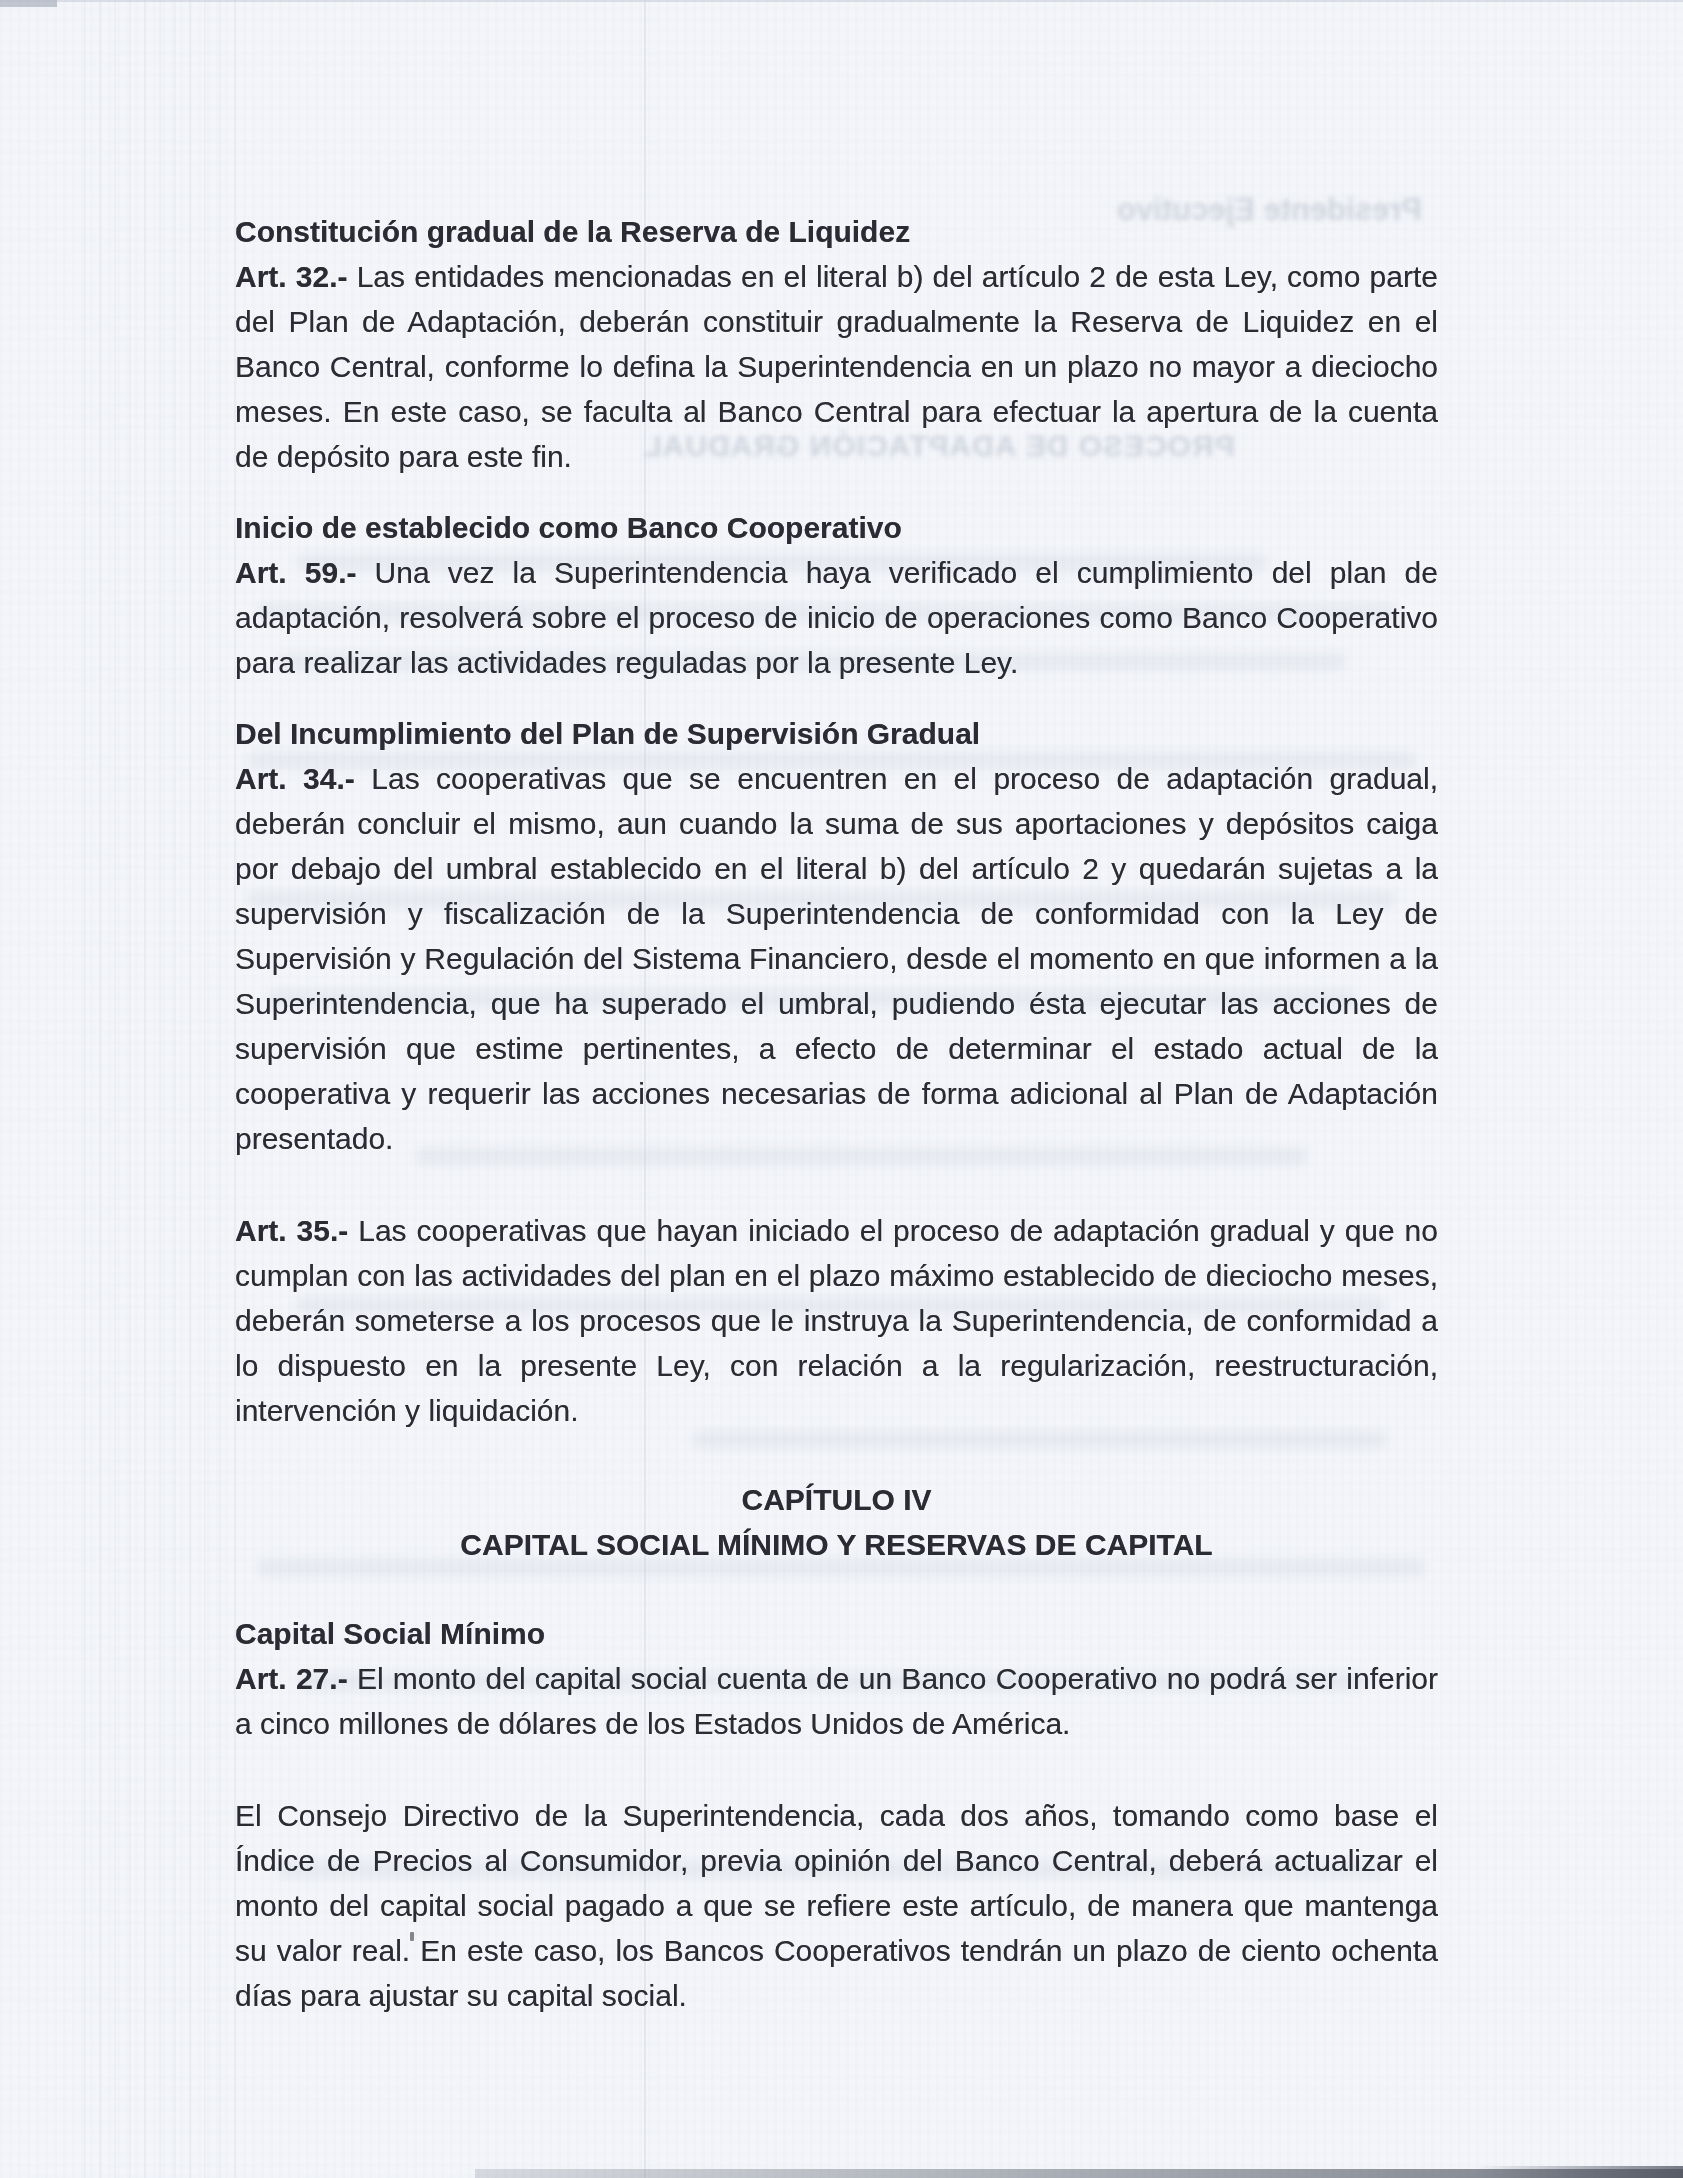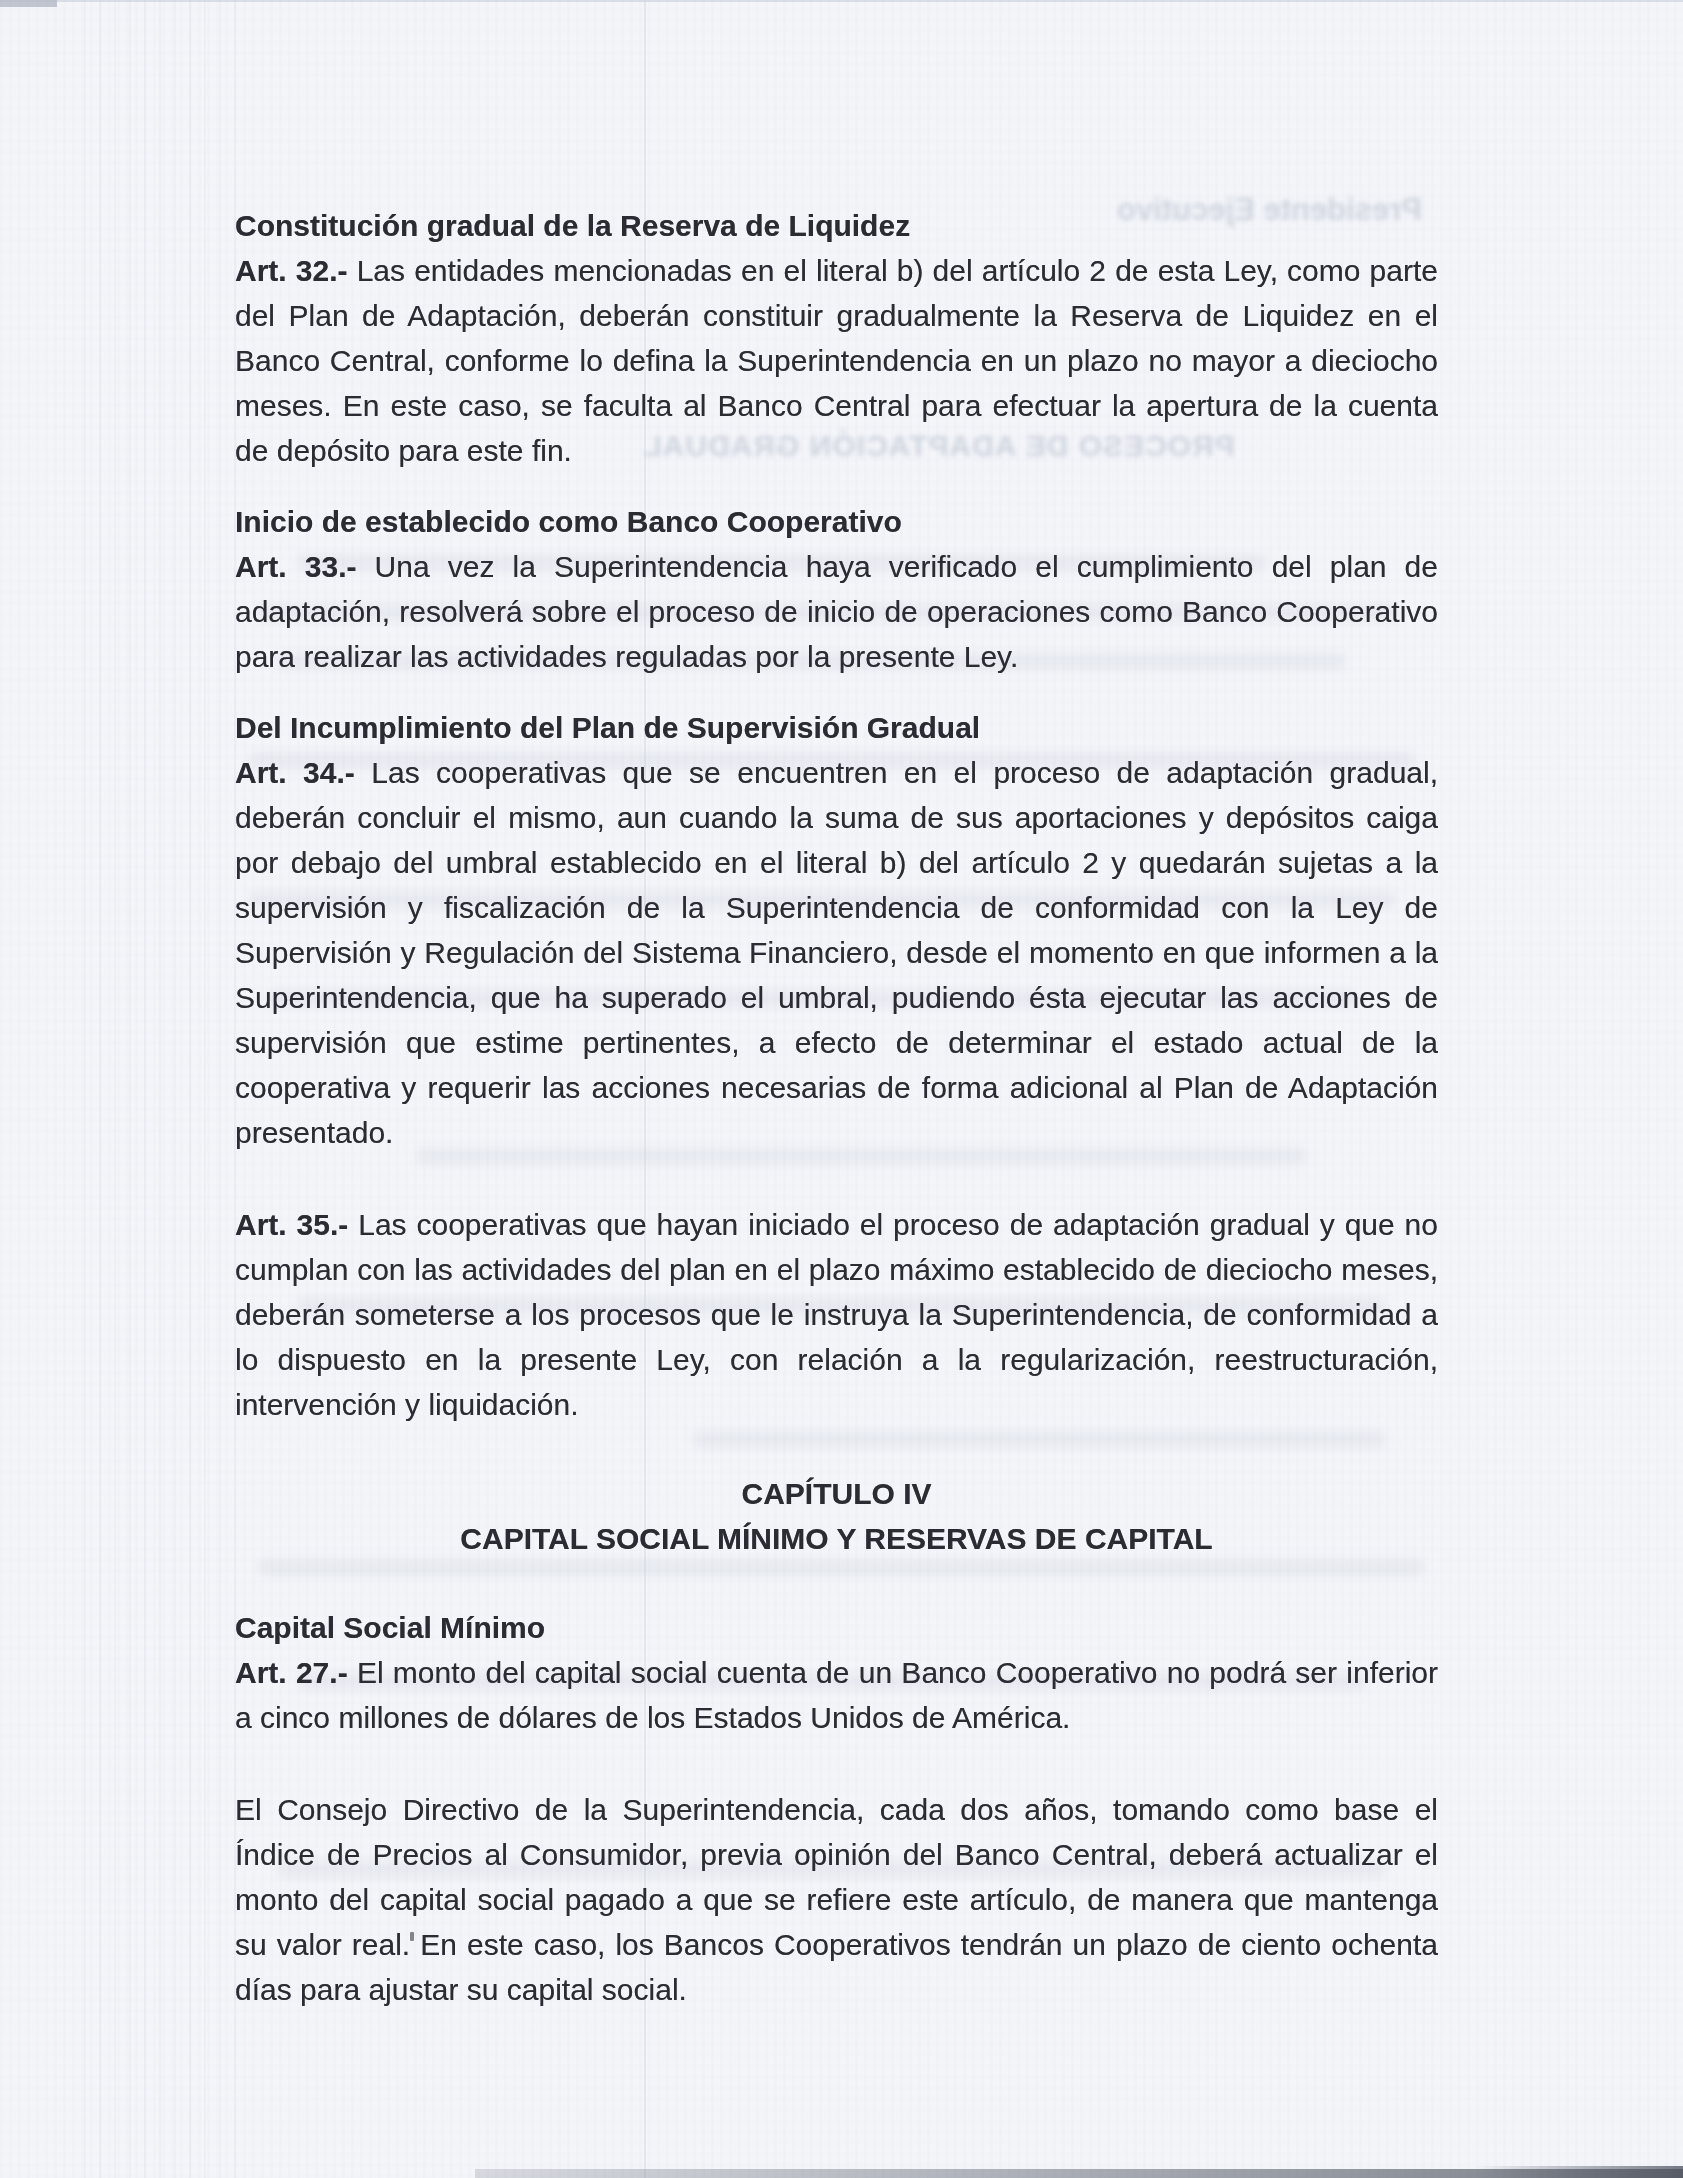--- a/index.html
+++ b/index.html
@@ -69,21 +69,21 @@
   }
 
   
   .content{
     position:absolute;left:235px;top:203px;width:1203px;
     font-size:30px;line-height:45px;
     text-align:justify;
     text-shadow:0 0 0.6px rgba(43,44,51,.55);
   }
   .h{font-weight:bold;margin:26px 0 0;font-size:30px;line-height:45px;text-align:left;}
-  .h.first{margin-top:0;}
+  .h.first{margin-top:6px;}
   .h.no-top{margin-top:12px;}
   .para{margin:0;}
   .para.gap{margin-top:47px;}
   .art-label{font-weight:bold;}
   .chapter{margin:44px 0 44px;text-align:center;font-weight:bold;}
 </style>
 </head>
 <body>
 
 <div class="page">
@@ -110,21 +110,21 @@
   <div class="ghost-bar" style="left:257px;top:1559px;width:1168px"></div>
   <div class="ghost-bar" style="left:297px;top:1673px;width:1069px"></div>
   <div class="ghost-bar" style="left:277px;top:1861px;width:1109px"></div>
 
   <main class="content">
 
     <h2 class="h first">Constitución gradual de la Reserva de Liquidez</h2>
     <p class="para"><b class="art-label">Art. 32.-</b> <span>Las entidades mencionadas en el literal b) del artículo 2 de esta Ley, como parte del Plan de Adaptación, deberán constituir gradualmente la Reserva de Liquidez en el Banco Central, conforme lo defina la Superintendencia en un plazo no mayor a dieciocho meses. En este caso, se faculta al Banco Central para efectuar la apertura de la cuenta de depósito para este fin.</span></p>
 
     <h2 class="h">Inicio de establecido como Banco Cooperativo</h2>
-    <p class="para"><b class="art-label">Art. 33.-</b> <span>Una vez la Superintendencia haya verificado el cumplimiento del plan de adaptación, resolverá sobre el proceso de inicio de operaciones como Banco Cooperativo para realizar las actividades reguladas por la presente Ley.</span></p>
+    <p class="para"><b class="art-label">Art. 59.-</b> <span>Una vez la Superintendencia haya verificado el cumplimiento del plan de adaptación, resolverá sobre el proceso de inicio de operaciones como Banco Cooperativo para realizar las actividades reguladas por la presente Ley.</span></p>
 
     <h2 class="h">Del Incumplimiento del Plan de Supervisión Gradual</h2>
     <p class="para"><b class="art-label">Art. 34.-</b> <span>Las cooperativas que se encuentren en el proceso de adaptación gradual, deberán concluir el mismo, aun cuando la suma de sus aportaciones y depósitos caiga por debajo del umbral establecido en el literal b) del artículo 2 y quedarán sujetas a la supervisión y fiscalización de la Superintendencia de conformidad con la Ley de Supervisión y Regulación del Sistema Financiero, desde el momento en que informen a la Superintendencia, que ha superado el umbral, pudiendo ésta ejecutar las acciones de supervisión que estime pertinentes, a efecto de determinar el estado actual de la cooperativa y requerir las acciones necesarias de forma adicional al Plan de Adaptación presentado.</span></p>
 
     <p class="para gap"><b class="art-label">Art. 35.-</b> <span>Las cooperativas que hayan iniciado el proceso de adaptación gradual y que no cumplan con las actividades del plan en el plazo máximo establecido de dieciocho meses, deberán someterse a los procesos que le instruya la Superintendencia, de conformidad a lo dispuesto en la presente Ley, con relación a la regularización, reestructuración, intervención y liquidación.</span></p>
 
     <div class="chapter">
       <div>CAPÍTULO IV</div>
       <div>CAPITAL SOCIAL MÍNIMO Y RESERVAS DE CAPITAL</div>
     </div>

